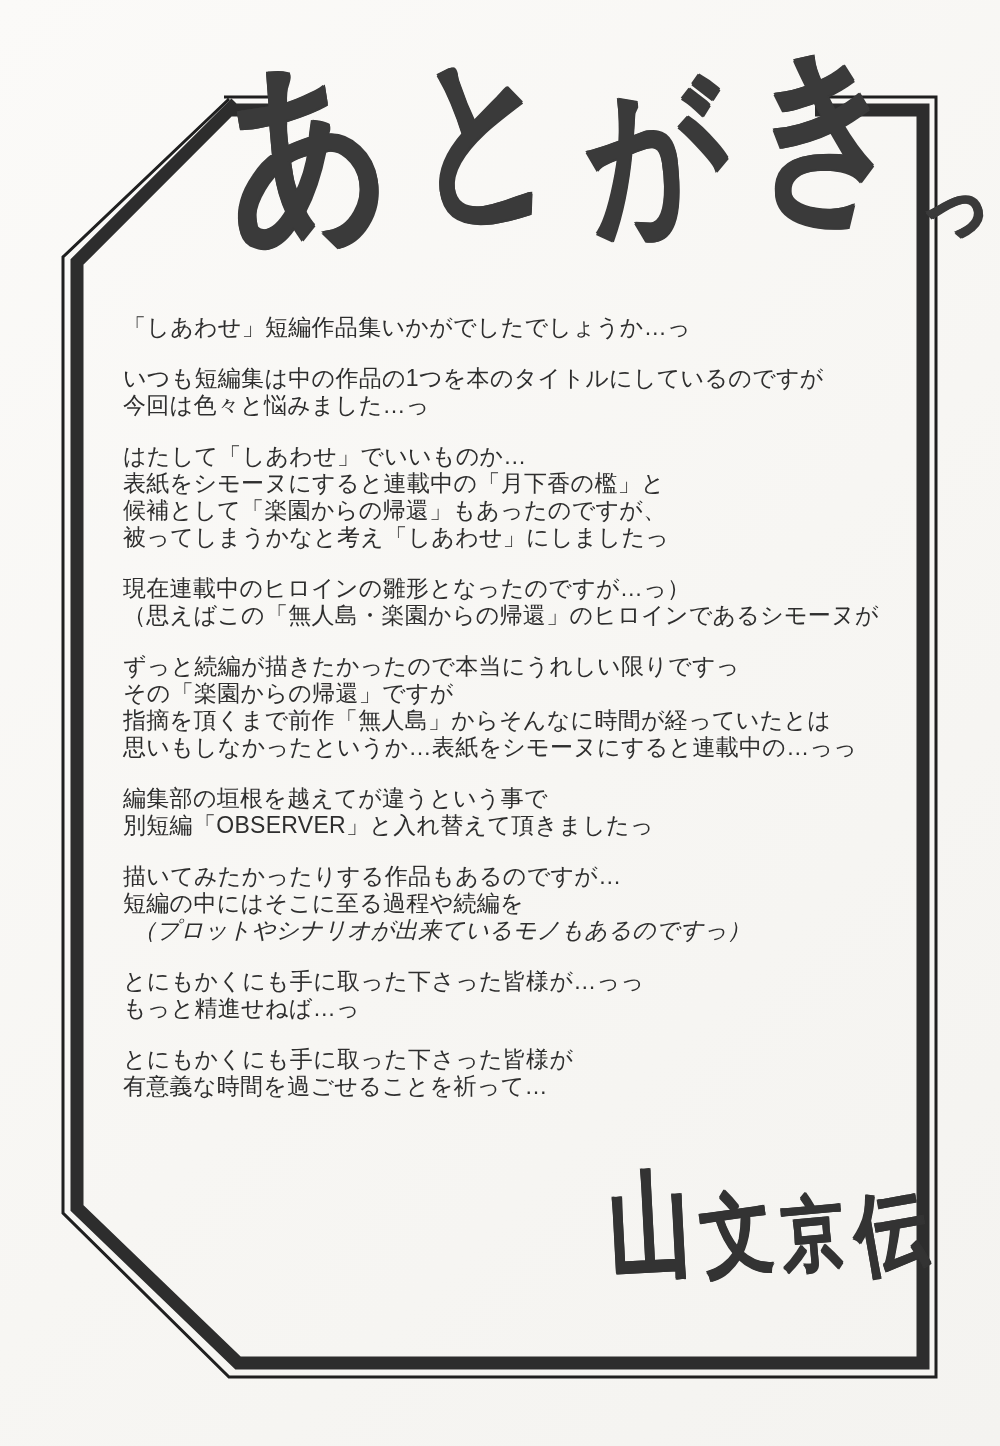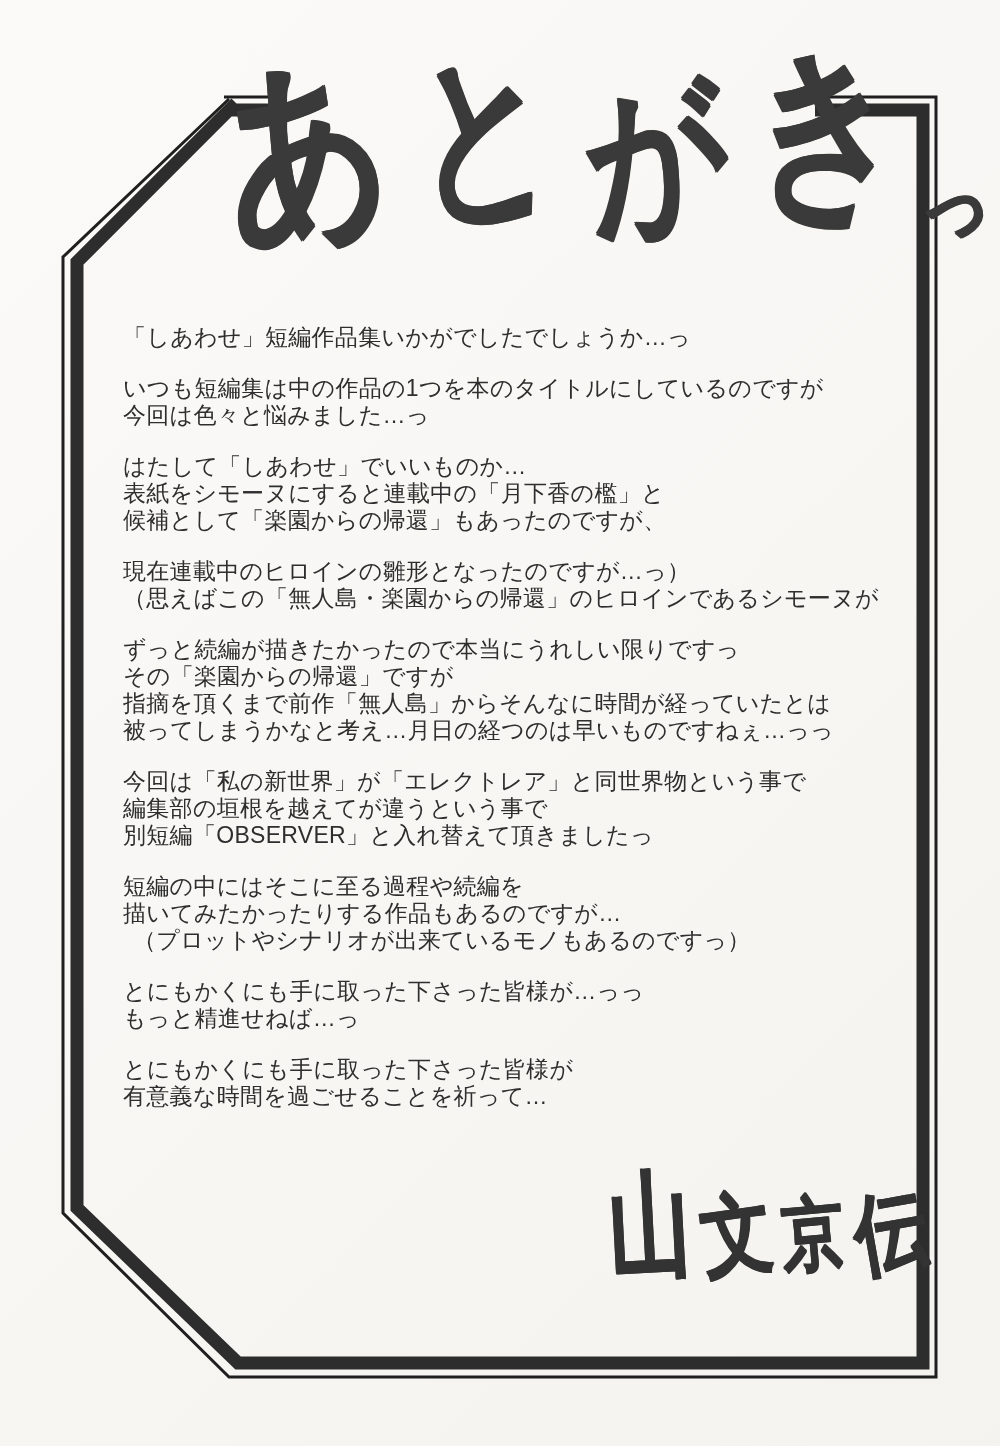--- a/index.html
+++ b/index.html
@@ -30,28 +30,28 @@
     display:block;line-height:1;
     text-shadow:2px 0 0 currentColor,0 2px 0 currentColor,2px 2px 0 currentColor;
   }
   .tc0{font-size:192px;margin-top:42px;transform:rotate(-9deg) scaleX(.84);}
   .tc1{font-size:184px;margin-top:30px;margin-left:-14px;transform:rotate(-7deg) scaleX(.76);}
   .tc2{font-size:166px;margin-top:62px;margin-left:-6px;transform:rotate(-9deg) scaleX(.84);}
   .tc3{font-size:186px;margin-top:26px;margin-left:-10px;transform:rotate(-5deg) scaleX(.8);}
   .tc4{font-size:72px;margin-top:158px;margin-left:-4px;transform:rotate(-14deg);}
   
   .bodytext{
-    position:absolute;left:123px;top:324px;width:790px;
+    position:absolute;left:123px;top:314px;width:790px;
     color:#2e2e2e;
     font-size:23px;line-height:27px;
     letter-spacing:.3px;
   }
   .para{margin:0 0 24px 0;}
   .line{white-space:nowrap;}
-  .line.indent{padding-left:10px;}
+  .line.indent{padding-left:10px;font-style:italic;}
   
   .signature{
     position:absolute;left:592px;top:1160px;width:320px;height:140px;
     display:flex;align-items:flex-start;
     color:#333;font-weight:bold;white-space:nowrap;
   }
   .signature .ch{
     display:block;line-height:1;
     text-shadow:1.5px 0 0 currentColor,0 1.5px 0 currentColor,1.5px 1.5px 0 currentColor;
   }
@@ -88,43 +88,43 @@
 
     <div class="para">
       <div class="line">いつも短編集は中の作品の1つを本のタイトルにしているのですが</div>
       <div class="line">今回は色々と悩みました…っ</div>
     </div>
 
     <div class="para">
       <div class="line">はたして「しあわせ」でいいものか…</div>
       <div class="line">表紙をシモーヌにすると連載中の「月下香の檻」と</div>
       <div class="line">候補として「楽園からの帰還」もあったのですが、</div>
+      <div class="line">被ってしまうかなと考え「しあわせ」にしましたっ</div>
     </div>
 
     <div class="para">
       <div class="line">現在連載中のヒロインの雛形となったのですが…っ）</div>
       <div class="line">（思えばこの「無人島・楽園からの帰還」のヒロインであるシモーヌが</div>
     </div>
 
     <div class="para">
       <div class="line">ずっと続編が描きたかったので本当にうれしい限りですっ</div>
       <div class="line">その「楽園からの帰還」ですが</div>
       <div class="line">指摘を頂くまで前作「無人島」からそんなに時間が経っていたとは</div>
-      <div class="line">被ってしまうかなと考え…月日の経つのは早いものですねぇ…っっ</div>
+      <div class="line">思いもしなかったというか…表紙をシモーヌにすると連載中の…っっ</div>
     </div>
 
     <div class="para">
-      <div class="line">今回は「私の新世界」が「エレクトレア」と同世界物という事で</div>
       <div class="line">編集部の垣根を越えてが違うという事で</div>
       <div class="line">別短編「OBSERVER」と入れ替えて頂きましたっ</div>
     </div>
 
     <div class="para">
+      <div class="line">描いてみたかったりする作品もあるのですが…</div>
       <div class="line">短編の中にはそこに至る過程や続編を</div>
-      <div class="line">描いてみたかったりする作品もあるのですが…</div>
       <div class="line indent">（プロットやシナリオが出来ているモノもあるのですっ）</div>
     </div>
 
     <div class="para">
       <div class="line">とにもかくにも手に取った下さった皆様が…っっ</div>
       <div class="line">もっと精進せねば…っ</div>
     </div>
 
     <div class="para">
       <div class="line">とにもかくにも手に取った下さった皆様が</div>

